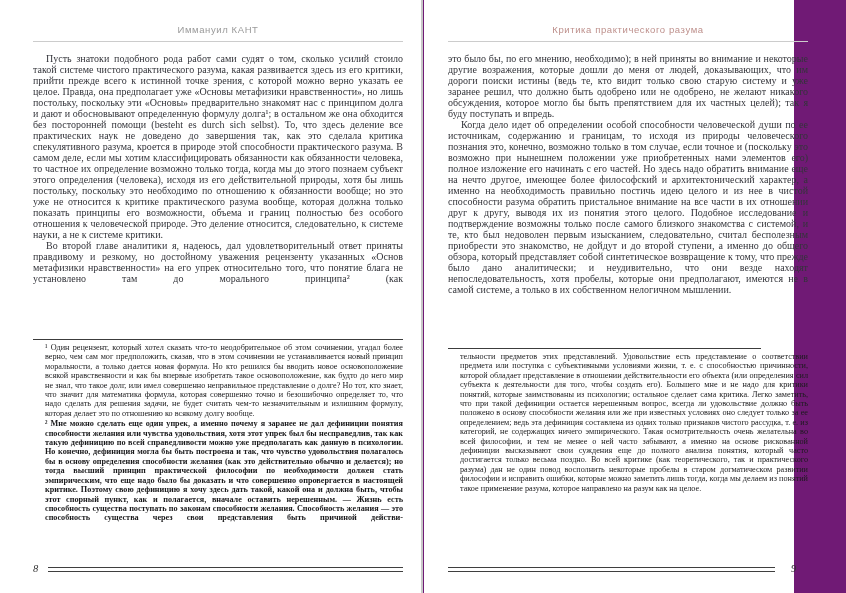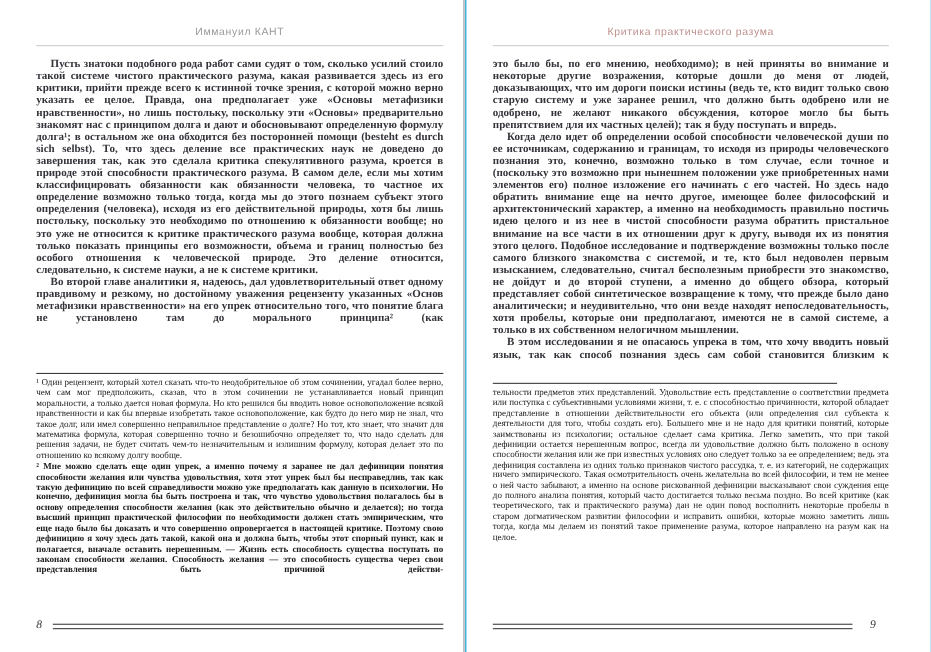--- a/index.html
+++ b/index.html
@@ -1,46 +1,46 @@
 <!DOCTYPE html>
 <html lang="ru"><head>
 <meta charset="utf-8">
 <style>
   html,body{margin:0;padding:0;background:#ffffff;}
   body{width:846px;height:593px;overflow:hidden;}
-  .spread{position:relative;width:846px;height:593px;background:#0ea5e9;
+  .spread{position:relative;width:846px;height:593px;background:#701a75;
           font-family:"Liberation Serif","DejaVu Serif",serif;}
   .page-divider{position:absolute;left:421px;top:0;width:2px;height:593px;background:#c8c8c8;}
   .page{position:absolute;top:0;height:593px;background:#ffffff;}
   .page-left{left:0;width:421px;}
-  .page-right{left:424px;width:422px;}
+  .page-right{left:424px;width:370px;}
   .content{position:absolute;top:0;height:593px;}
   .page-left .content{left:33px;width:370px;}
   .page-right .content{left:24px;width:360px;}
   .running-head{position:absolute;top:24px;left:0;width:100%;text-align:center;
                 font-family:"Liberation Sans","DejaVu Sans",sans-serif;
                 font-size:9.5px;letter-spacing:0.6px;font-weight:400;}
   .running-head.author{color:#9a9a9a;}
   .running-head.title{color:#bd8f8b;}
   .head-rule{position:absolute;top:41px;left:0;width:100%;border-top:1px solid #cccccc;}
   .main-text{position:absolute;top:53px;left:0;width:100%;
              font-size:10px;line-height:11px;text-align:justify;color:#33343a;
              hyphens:auto;-webkit-hyphens:auto;}
-  .main-text p{margin:0;font-weight:bold;}
+  .main-text p{margin:0;}
   .main-text p.indent{text-indent:13px;}
   .main-text p.cont{text-align-last:justify;}
   .footnotes{position:absolute;left:0;width:100%;
              font-size:8.2px;line-height:9.4px;text-align:justify;color:#1a1a1c;
              hyphens:auto;-webkit-hyphens:auto;}
   .page-left .footnotes{top:339px;}
   .page-right .footnotes{top:348px;}
   .fn-sep{border-top:1px solid #3c3c3c;margin:0 0 3px 0;}
   .page-left .fn-sep{width:100%;}
   .page-right .fn-sep{width:87%;}
-  .footnotes p{margin:0 0 1px 0;}
+  .footnotes p{margin:0 0 1px 12px;}
   .footnotes p.cont{text-align-last:justify;font-weight:bold;}
   .page-footer{position:absolute;top:564px;left:0;width:100%;
                display:flex;align-items:center;gap:10px;}
   .pagenum{font-style:italic;font-size:10.5px;color:#333;line-height:10px;flex:0 0 auto;}
   .double-rule{flex:1 1 auto;height:3px;border-top:1px solid #3f3f3f;border-bottom:1px solid #3f3f3f;}
   .page-right .double-rule{flex:0 0 auto;width:327px;}
   .page-right .page-footer{justify-content:flex-start;}
   .page-right .pagenum{margin-left:6px;}
 </style>
 </head>
@@ -48,21 +48,21 @@
 
 <div class="spread">
 
   <div class="page page-left">
     <div class="content">
       <div class="running-head author">Иммануил КАНТ</div>
       <div class="head-rule"></div>
 
       <div class="main-text">
         <p class="indent">Пусть знатоки подобного рода работ сами судят о том, сколько усилий стоило такой системе чистого практического разума, какая развивается здесь из его критики, прийти прежде всего к истинной точке зрения, с которой можно верно указать ее целое. Правда, она предполагает уже «Основы метафизики нравственности», но лишь постольку, поскольку эти «Основы» предварительно знакомят нас с принципом долга и дают и обосновывают определенную формулу долга¹; в остальном же она обходится без посторонней помощи (besteht es durch sich selbst). То, что здесь деление все практических наук не доведено до завершения так, как это сделала критика спекулятивного разума, кроется в природе этой способности практического разума. В самом деле, если мы хотим классифицировать обязанности как обязанности человека, то частное их определение возможно только тогда, когда мы до этого познаем субъект этого определения (человека), исходя из его действительной природы, хотя бы лишь постольку, поскольку это необходимо по отношению к обязанности вообще; но это уже не относится к критике практического разума вообще, которая должна только показать принципы его возможности, объема и границ полностью без особого отношения к человеческой природе. Это деление относится, следовательно, к системе науки, а не к системе критики.</p>
-        <p class="indent cont">Во второй главе аналитики я, надеюсь, дал удовлетворительный ответ одному правдивому и резкому, но достойному уважения рецензенту указанных «Основ метафизики нравственности» на его упрек относительно того, что понятие блага не установлено там до морального принципа² (как</p>
+        <p class="indent cont">Во второй главе аналитики я, надеюсь, дал удовлетворительный ответ приняты правдивому и резкому, но достойному уважения рецензенту указанных «Основ метафизики нравственности» на его упрек относительно того, что понятие блага не установлено там до морального принципа² (как</p>
       </div>
 
       <div class="footnotes">
         <div class="fn-sep"></div>
         <p>¹ Один рецензент, который хотел сказать что-то неодобрительное об этом сочинении, угадал более верно, чем сам мог предположить, сказав, что в этом сочинении не устанавливается новый принцип моральности, а только дается новая формула. Но кто решился бы вводить новое основоположение всякой нравственности и как бы впервые изобретать такое основоположение, как будто до него мир не знал, что такое долг, или имел совершенно неправильное представление о долге? Но тот, кто знает, что значит для математика формула, которая совершенно точно и безошибочно определяет то, что надо сделать для решения задачи, не будет считать чем-то незначительным и излишним формулу, которая делает это по отношению ко всякому долгу вообще.</p>
         <p class="cont">² Мне можно сделать еще один упрек, а именно почему я заранее не дал дефиниции понятия способности желания или чувства удовольствия, хотя этот упрек был бы несправедлив, так как такую дефиницию по всей справедливости можно уже предполагать как данную в психологии. Но конечно, дефиниция могла бы быть построена и так, что чувство удовольствия полагалось бы в основу определения способности желания (как это действительно обычно и делается); но тогда высший принцип практической философии по необходимости должен стать эмпирическим, что еще надо было бы доказать и что совершенно опровергается в настоящей критике. Поэтому свою дефиницию я хочу здесь дать такой, какой она и должна быть, чтобы этот спорный пункт, как и полагается, вначале оставить нерешенным. — Жизнь есть способность существа поступать по законам способности желания. Способность желания — это способность существа через свои представления быть причиной действи-</p>
       </div>
 
       <div class="page-footer">
         <span class="pagenum">8</span>
@@ -74,21 +74,20 @@
   <div class="page-divider"></div>
 
   <div class="page page-right">
     <div class="content">
       <div class="running-head title">Критика практического разума</div>
       <div class="head-rule"></div>
 
       <div class="main-text">
         <p>это было бы, по его мнению, необходимо); в ней приняты во внимание и некоторые другие возражения, которые дошли до меня от людей, доказывающих, что им дороги поиски истины (ведь те, кто видит только свою старую систему и уже заранее решил, что должно быть одобрено или не одобрено, не желают никакого обсуждения, которое могло бы быть препятствием для их частных целей); так я буду поступать и впредь.</p>
         <p class="indent">Когда дело идет об определении особой способности человеческой души по ее источникам, содержанию и границам, то исходя из природы человеческого познания это, конечно, возможно только в том случае, если точное и (поскольку это возможно при нынешнем положении уже приобретенных нами элементов его) полное изложение его начинать с его частей. Но здесь надо обратить внимание еще на нечто другое, имеющее более философский и архитектонический характер, а именно на необходимость правильно постичь идею целого и из нее в чистой способности разума обратить пристальное внимание на все части в их отношении друг к другу, выводя их из понятия этого целого. Подобное исследование и подтверждение возможны только после самого близкого знакомства с системой, и те, кто был недоволен первым изысканием, следовательно, считал бесполезным приобрести это знакомство, не дойдут и до второй ступени, а именно до общего обзора, который представляет собой синтетическое возвращение к тому, что прежде было дано аналитически; и неудивительно, что они везде находят непоследовательность, хотя пробелы, которые они предполагают, имеются не в самой системе, а только в их собственном нелогичном мышлении.</p>
-        <p class="indent cont">В этом исследовании я не опасаюсь упрека в том, что хочу вводить новый язык, так как способ познания здесь сам собой становится близким к</p>
       </div>
 
       <div class="footnotes">
         <div class="fn-sep"></div>
         <p>тельности предметов этих представлений. Удовольствие есть представление о соответствии предмета или поступка с субъективными условиями жизни, т. е. с способностью причинности, которой обладает представление в отношении действительности его объекта (или определения сил субъекта к деятельности для того, чтобы создать его). Большего мне и не надо для критики понятий, которые заимствованы из психологии; остальное сделает сама критика. Легко заметить, что при такой дефиниции остается нерешенным вопрос, всегда ли удовольствие должно быть положено в основу способности желания или же при известных условиях оно следует только за ее определением; ведь эта дефиниция составлена из одних только признаков чистого рассудка, т. е. из категорий, не содержащих ничего эмпирического. Такая осмотрительность очень желательна во всей философии, и тем не менее о ней часто забывают, а именно на основе рискованной дефиниции высказывают свои суждения еще до полного анализа понятия, который часто достигается только весьма поздно. Во всей критике (как теоретического, так и практического разума) дан не один повод восполнить некоторые пробелы в старом догматическом развитии философии и исправить ошибки, которые можно заметить лишь тогда, когда мы делаем из понятий такое применение разума, которое направлено на разум как на целое.</p>
       </div>
 
       <div class="page-footer">
         <span class="double-rule"></span>
         <span class="pagenum">9</span>

